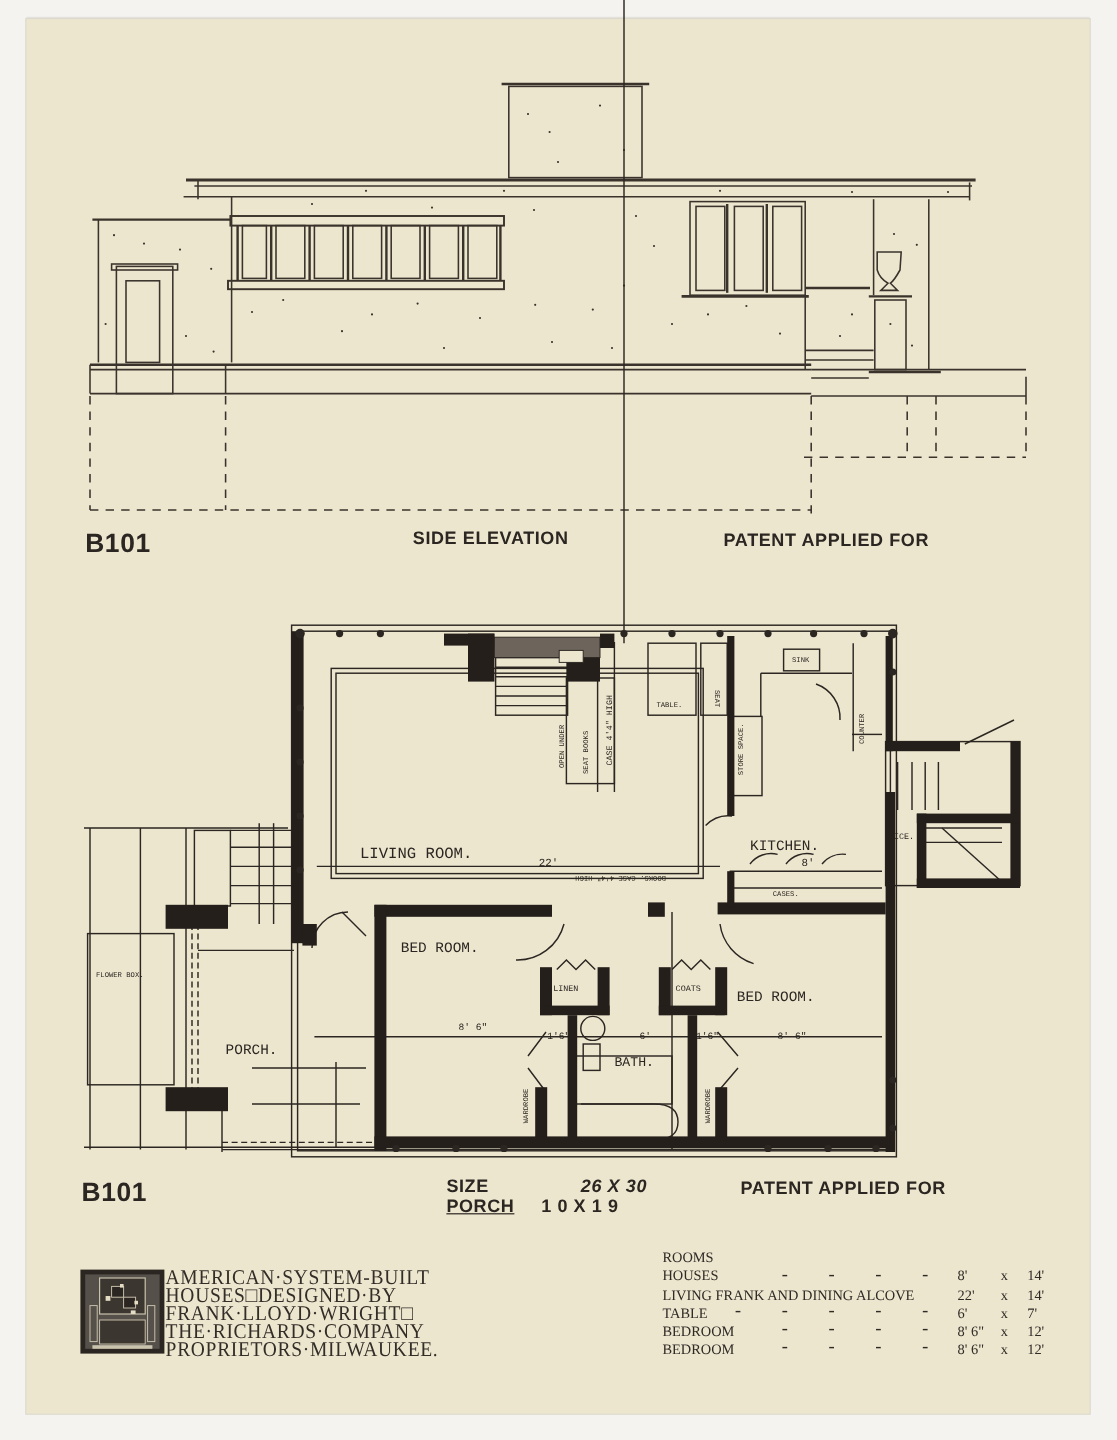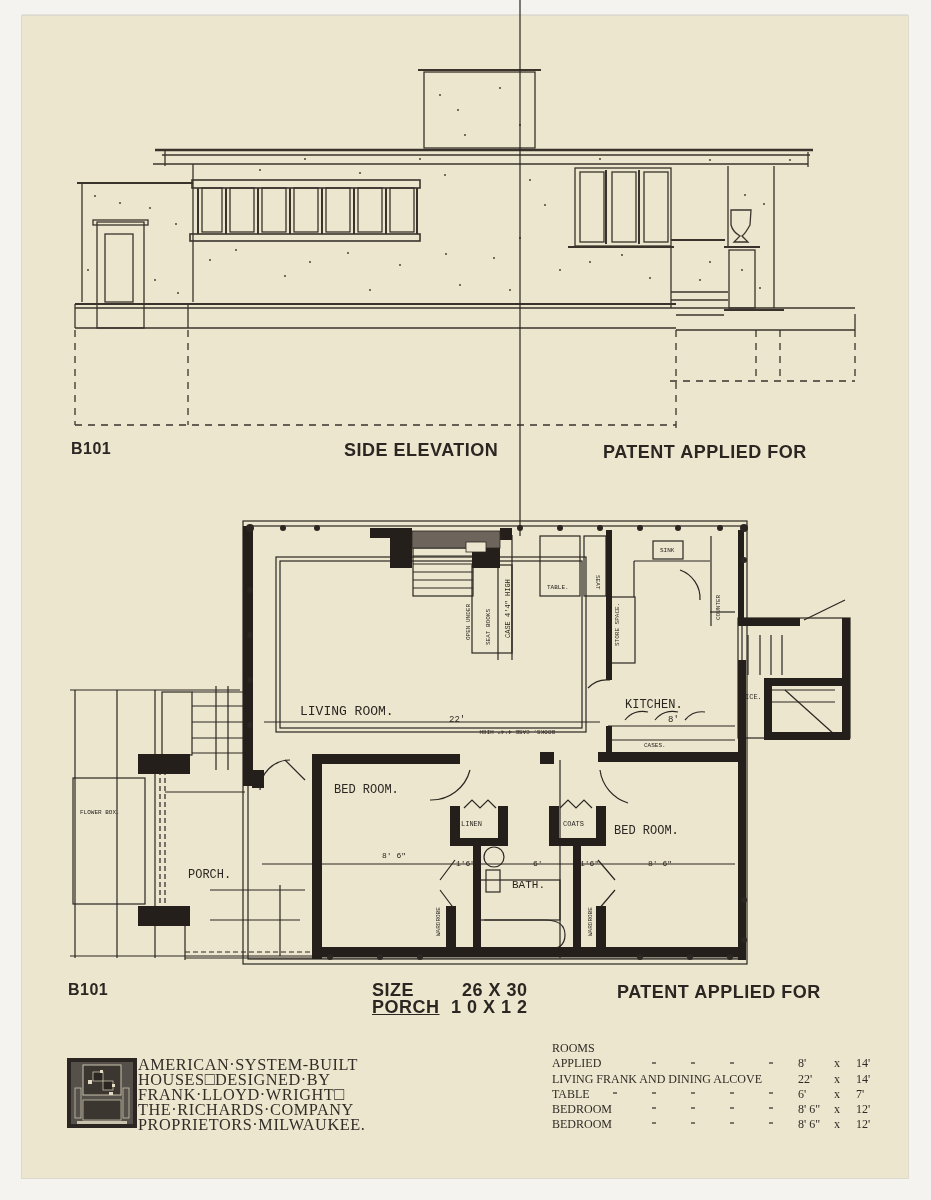--- a/index.html
+++ b/index.html
@@ -1,22 +1,22 @@
 <!DOCTYPE html>
 <html><head>
 <meta charset="utf-8">
 <style>
   html,body{margin:0;padding:0;}
   body{width:931px;height:1200px;background:#f4f3f0;position:relative;overflow:hidden;font-family:"Liberation Sans",sans-serif;}
   .sheet{position:absolute;left:22px;top:16px;width:886px;height:1162px;background:#ece6cf;box-shadow:0 0 0 1px #ddd9cc;}
   .sheet-top-strip{position:absolute;left:22px;top:14px;width:886px;height:12px;background:#e2e1dc;}
   .abs{position:absolute;}
   .label{font-family:"Liberation Sans",sans-serif;font-weight:bold;color:#2b2621;letter-spacing:0.5px;}
-  .lg{font-size:18px;}
-  .plate{font-size:16px;}
+  .lg{font-size:15px;}
+  .plate{font-size:22px;}
   svg{position:absolute;overflow:visible;}
   .rooms{position:absolute;left:552px;top:1041px;font-family:Liberation Serif, serif;color:#2f2a25;font-size:12px;line-height:15.3px;}
   .rooms .row{display:flex;white-space:nowrap;}
   .rooms .name{width:238px;}
   .rooms .dim{width:80px;display:flex;}
   .rooms .d1{width:36px;text-align:left;}
   .rooms .dx{width:22px;}
   .logo-text{position:absolute;left:138px;top:1057px;font-family:"Liberation Serif",serif;font-size:17.5px;line-height:15px;color:#332d28;letter-spacing:0.6px;transform:scaleX(0.93);transform-origin:left top;}
   .plan-text{font-family:"Liberation Mono",monospace;fill:#2b2621;}
 </style>
@@ -348,23 +348,23 @@
     <text transform="translate(490,645) rotate(-90)" font-size="6">SEAT BOOKS</text>
     <text transform="translate(510,638) rotate(-90)" font-size="7">CASE 4'4" HIGH</text>
     <text transform="translate(555,730) rotate(180)" font-size="6">BOOKS. CASE 4'4" HIGH</text>
     <text transform="translate(440,936) rotate(-90)" font-size="6">WARDROBE</text>
     <text transform="translate(592,936) rotate(-90)" font-size="6">WARDROBE</text>
   </g>
 </svg>
 
 <div class="abs label plate" style="left:68px;top:981px;">B101</div>
 <div class="abs label lg" style="left:372px;top:980px;">SIZE</div>
-<div class="abs label lg" style="left:462px;top:980px;">26 X 30</div>
+<div class="abs label lg" style="left:484px;top:980px;font-style:italic;">26 X 30</div>
 <div class="abs label lg" style="left:372px;top:997px;text-decoration:underline;">PORCH</div>
-<div class="abs label lg" style="left:451px;top:997px;">1 0 X 1 2</div>
+<div class="abs label lg" style="left:451px;top:997px;">1 0 X 1 9</div>
 <div class="abs label lg" style="left:617px;top:982px;">PATENT APPLIED FOR</div>
 
 <svg width="70" height="70" style="left:67px;top:1058px" viewBox="0 0 70 70">
   <rect x="0" y="0" width="70" height="70" fill="#2b2621"></rect>
   <rect x="4" y="4" width="62" height="62" fill="#55504a"></rect>
   <rect x="16" y="7" width="38" height="30" fill="#3c3630" stroke="#c9c2ad" stroke-width="1"></rect>
   <rect x="26" y="14" width="10" height="9" fill="#2b2621" stroke="#c9c2ad" stroke-width="0.8"></rect>
   <rect x="36" y="23" width="10" height="9" fill="#2b2621" stroke="#c9c2ad" stroke-width="0.8"></rect>
   <rect x="21" y="22" width="4" height="4" fill="#e4dcc4"></rect>
   <rect x="33" y="12" width="3" height="3" fill="#e4dcc4"></rect>
@@ -381,21 +381,21 @@
   <div>FRANK·LLOYD·WRIGHT□</div>
   <div>THE·RICHARDS·COMPANY</div>
   <div>PROPRIETORS·MILWAUKEE.</div>
 </div>
 
 <div class="rooms">
   <div class="row">
       <span>ROOMS</span>
     </div>
   <div class="row">
-    <span class="name">APPLIED</span>
+    <span class="name">HOUSES</span>
     <span class="dim" style="margin-left:8px">
         <span class="d1">8'</span>
         <span class="dx">x</span>
         <span>14'</span>
       </span>
   </div>
   <div class="row">
     <span class="name">LIVING FRANK AND DINING ALCOVE</span>
     <span class="dim" style="margin-left:8px">
         <span class="d1">22'</span>

